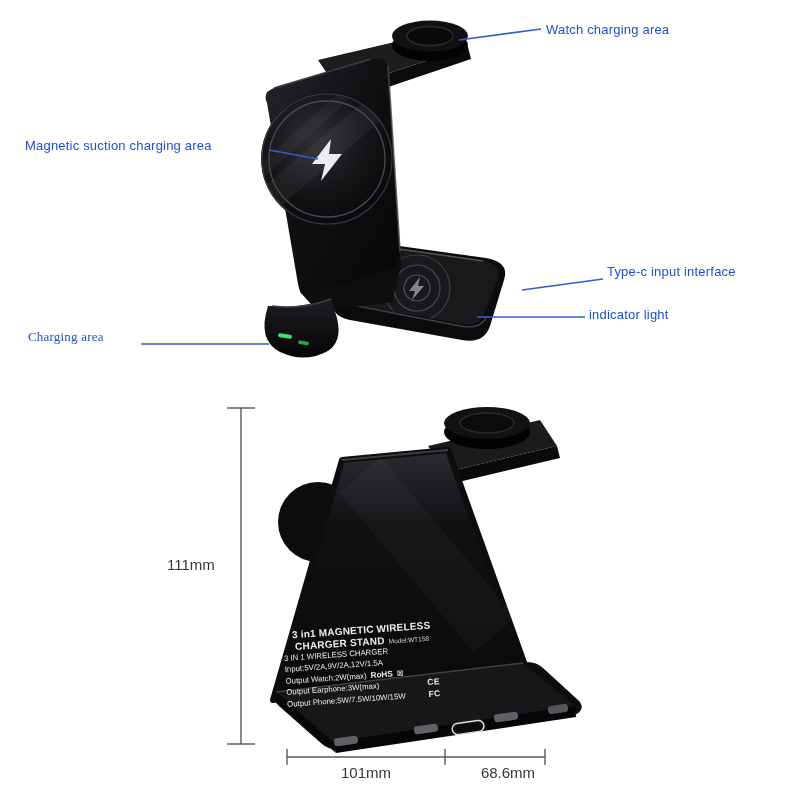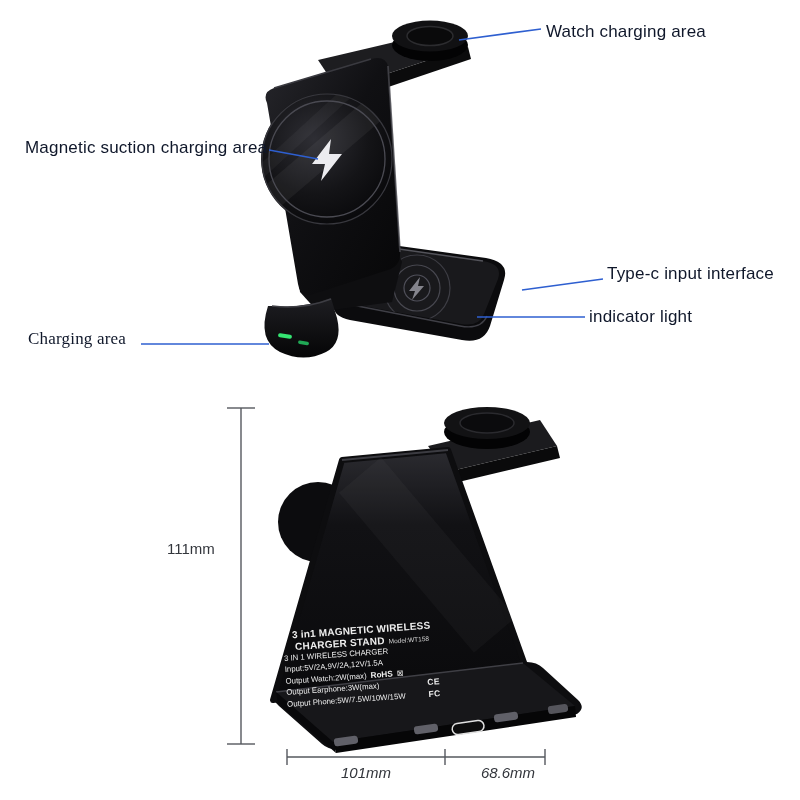--- a/index.html
+++ b/index.html
@@ -3,27 +3,27 @@
 <meta charset="utf-8">
 <style>
   html,body { margin:0; padding:0; background:#ffffff; }
   #canvas {
     position:relative; width:800px; height:800px; background:#ffffff;
     font-family:"Liberation Sans", sans-serif; overflow:hidden;
   }
   svg.scene { position:absolute; left:0; top:0; width:800px; height:800px; }
 
   .callout-label {
-    position:absolute; font-size:17px; color:#0f172a; white-space:nowrap;
+    position:absolute; font-size:13px; color:#1d4ed8; white-space:nowrap;
     letter-spacing:0.2px;
   }
   .dim-label {
     position:absolute; font-size:15px; color:#33363c; white-space:nowrap;
   }
-  .dim-label.centered { text-align:center;font-style:italic; }
+  .dim-label.centered { text-align:center; }
 
   
   .back-label {
     position:absolute; left:282px; top:630px; width:158px;
     transform:rotate(-4deg); transform-origin:left top;
     color:#ededed;
   }
   .bl-title { font-size:10px; font-weight:bold; text-align:center; line-height:1.2; letter-spacing:0.2px; white-space:nowrap; }
   .bl-title-row { display:flex; justify-content:center; align-items:baseline; gap:4px; }
   .bl-model { font-size:6.5px; font-weight:normal; color:#d6d6d6; }
@@ -176,17 +176,17 @@
     <div class="bl-line bl-flex">
       <span>Output Earphone:3W(max)</span>
       <span class="bl-mark">CE</span>
     </div>
     <div class="bl-line bl-flex">
       <span>Output Phone:5W/7.5W/10W/15W</span>
       <span class="bl-mark">FC</span>
     </div>
   </div>
 
-  <div class="dim-label" style="left:167px; top:540px;text-align:center;">111mm</div>
+  <div class="dim-label" style="left:167px; top:556px;text-align:center;">111mm</div>
   <div class="dim-label centered" style="left:331px; top:764px; width:70px;">101mm</div>
   <div class="dim-label centered" style="left:473px; top:764px; width:70px;">68.6mm</div>
 
 </div>
 
 </body></html>

